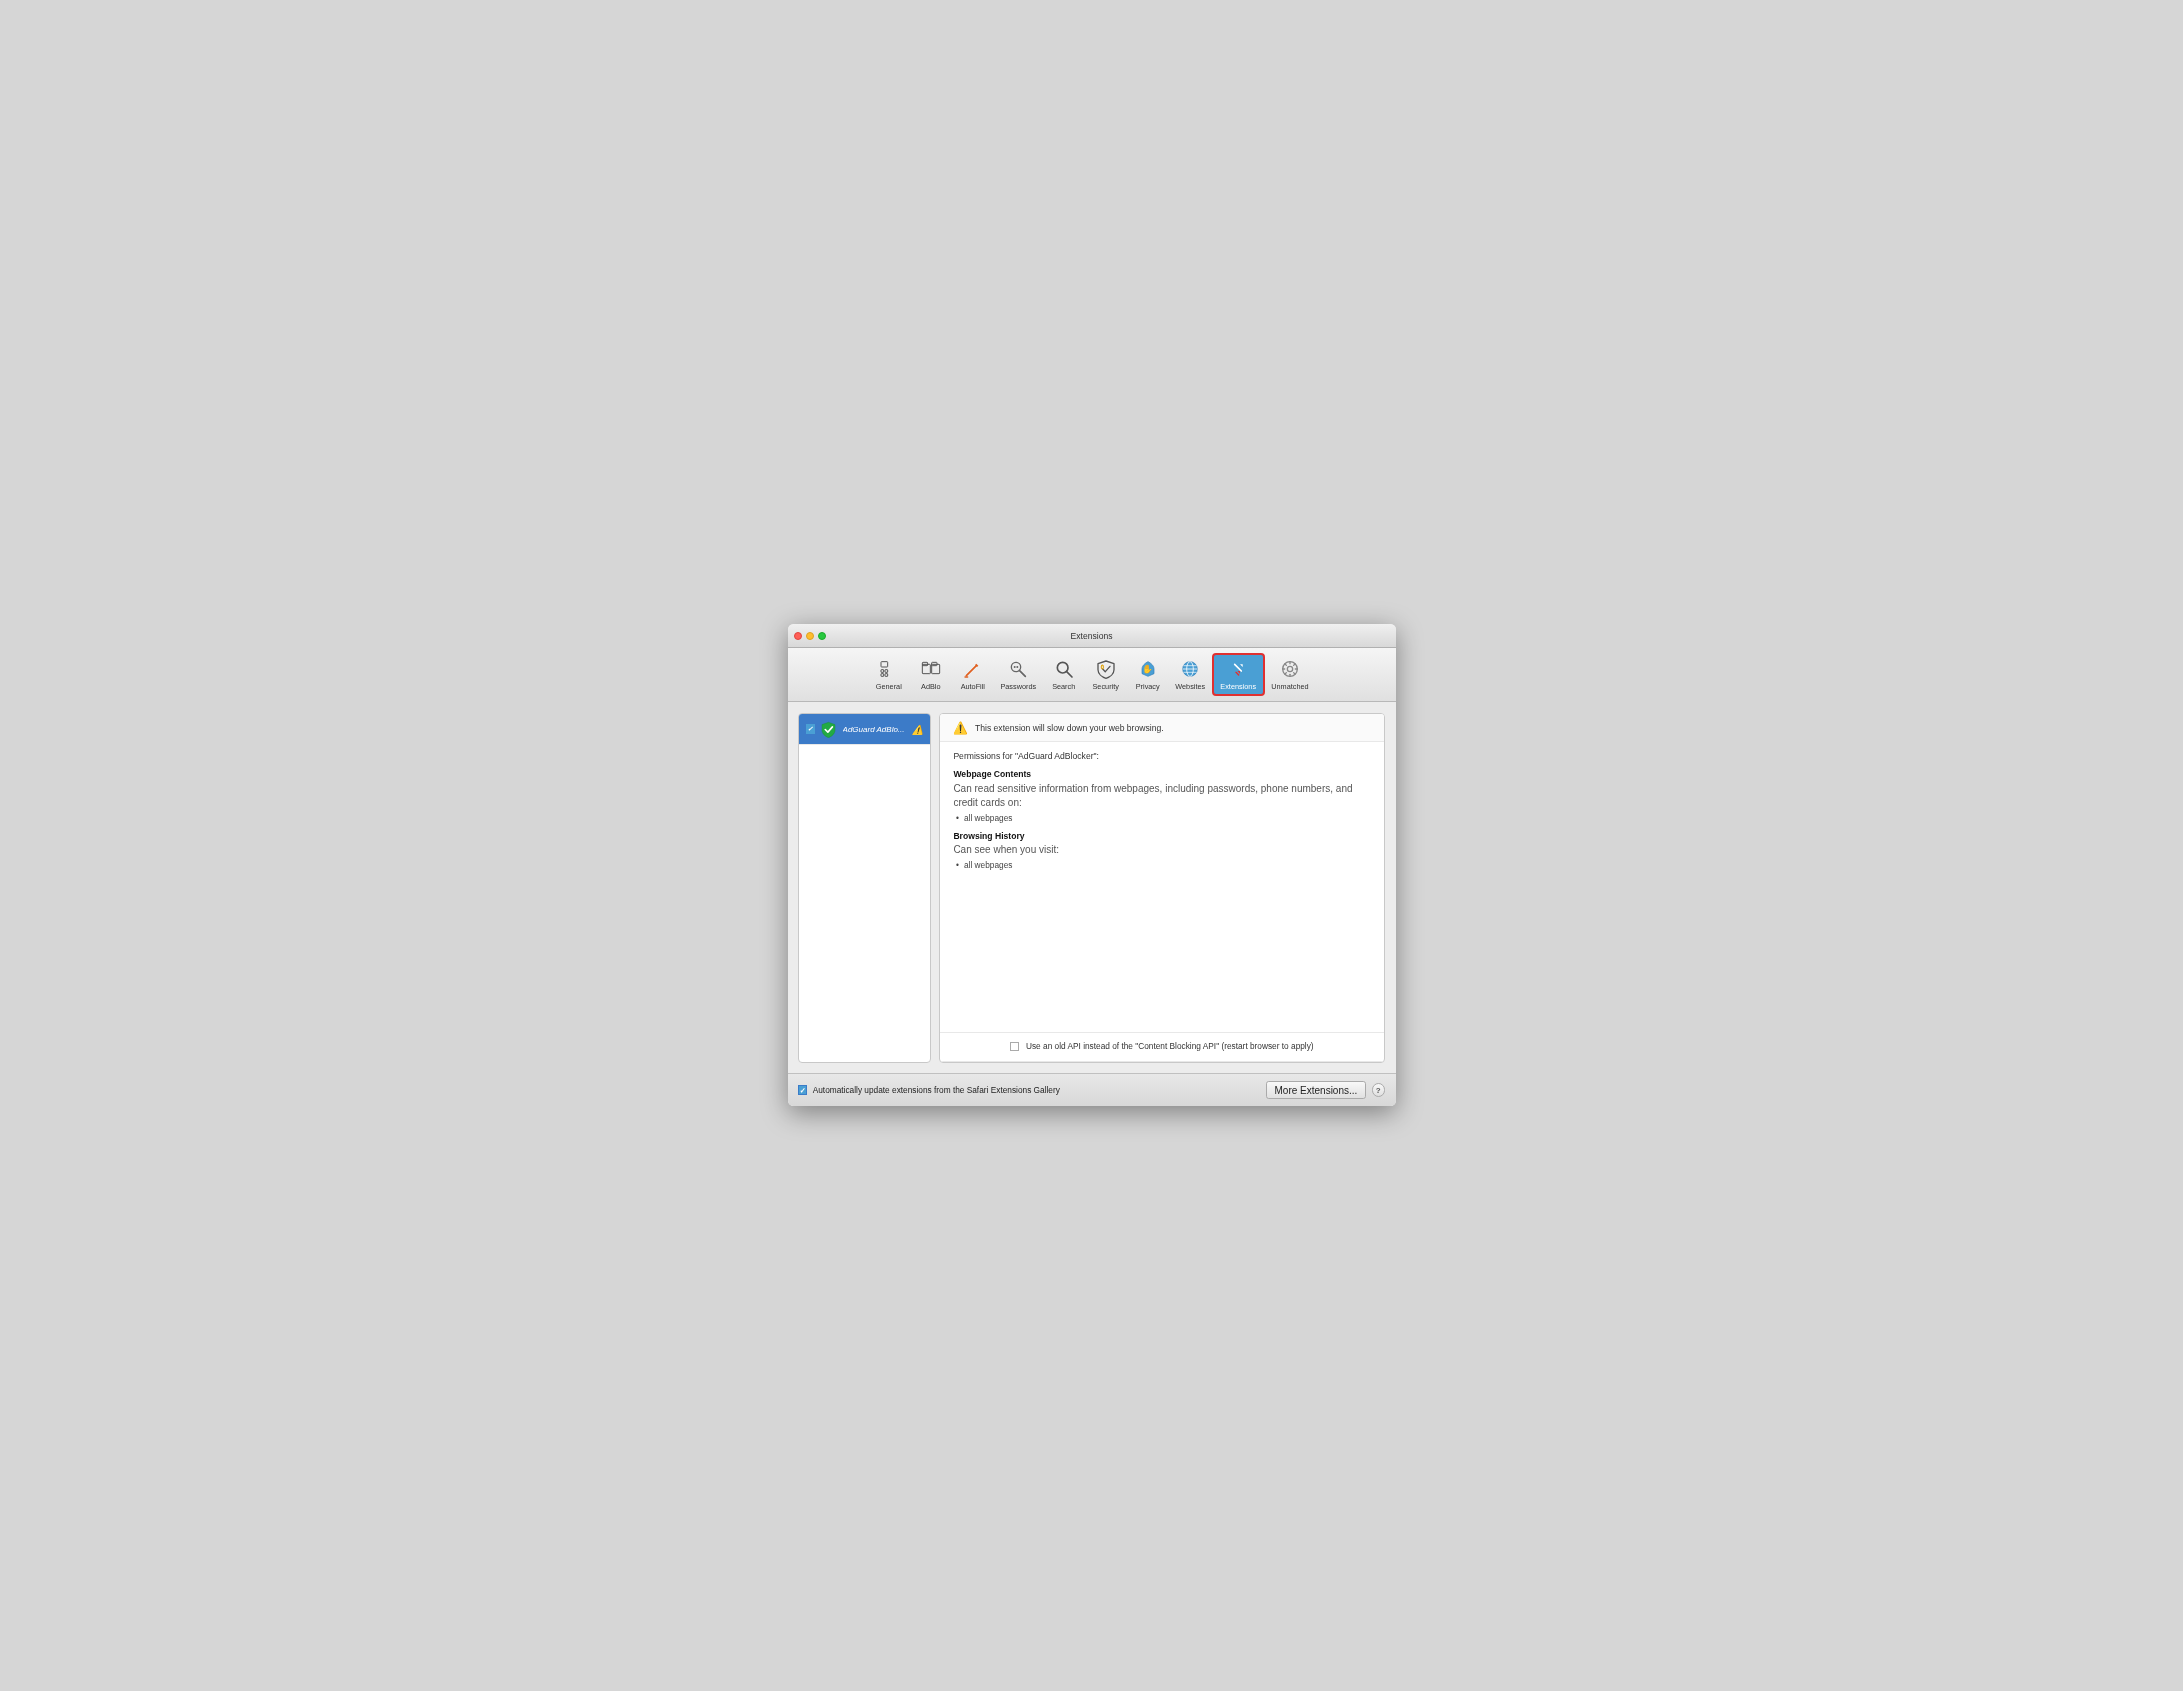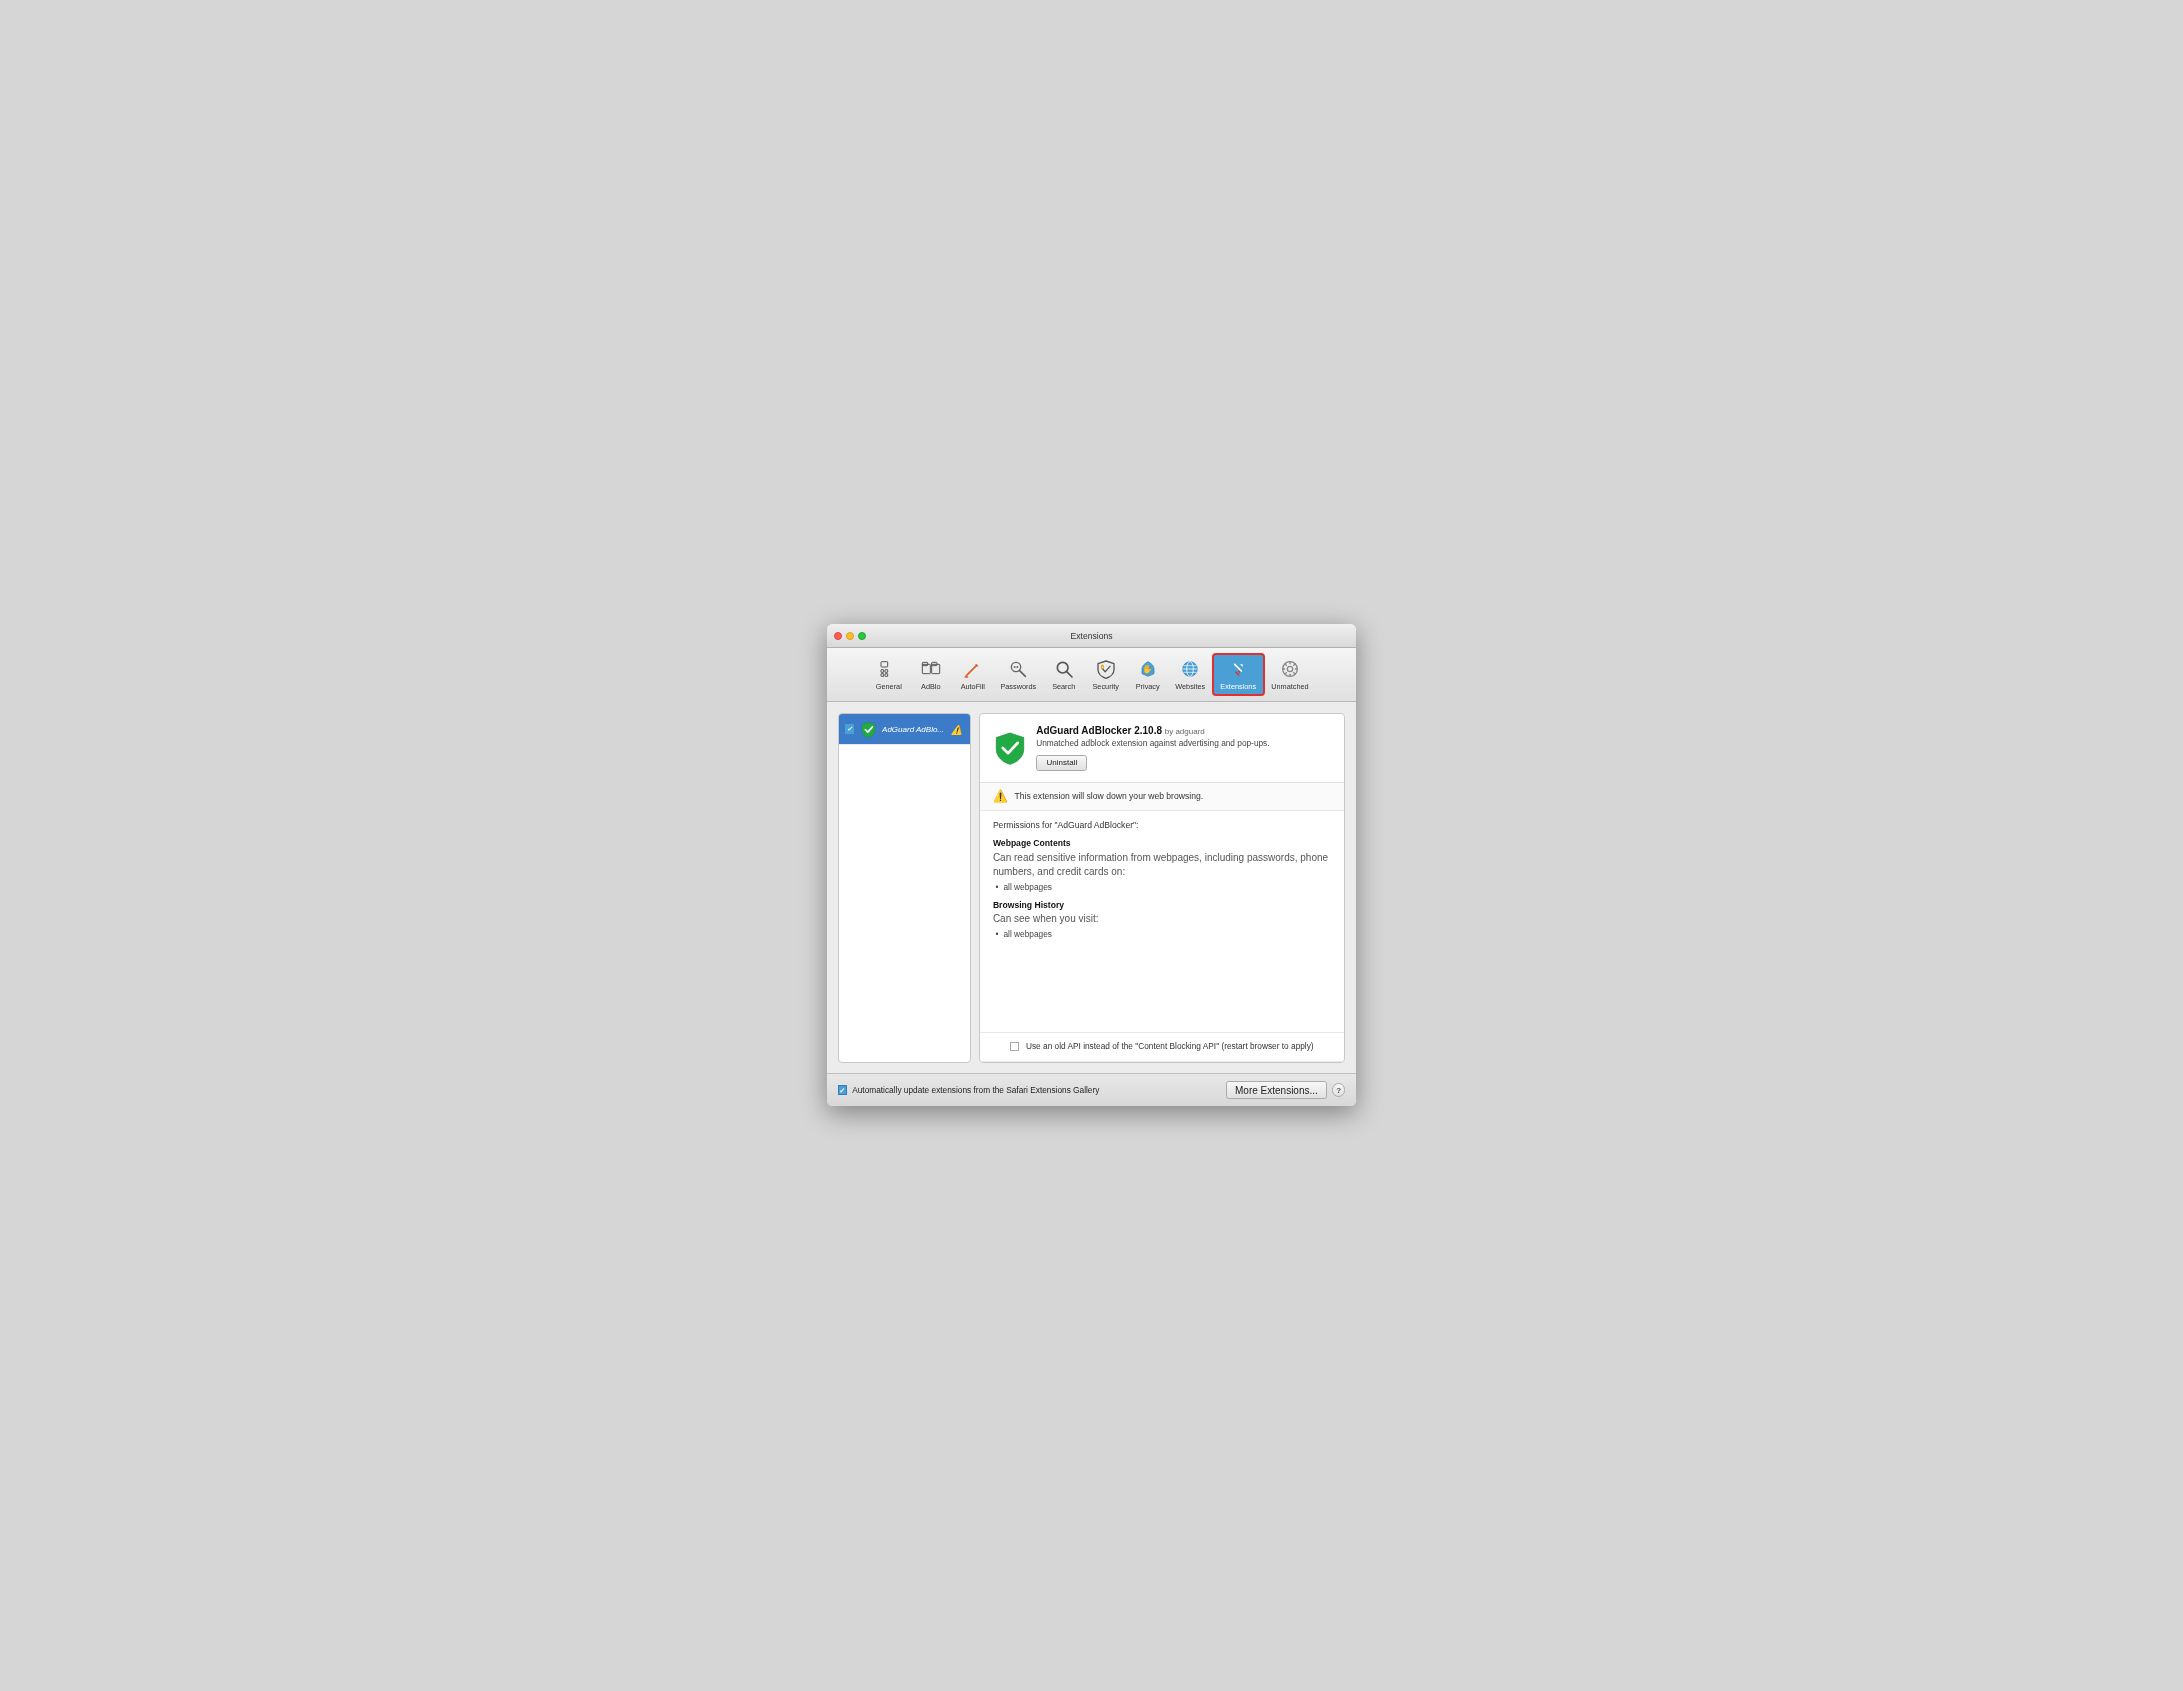--- a/index.html
+++ b/index.html
@@ -8,21 +8,21 @@
       font-family: -apple-system, BlinkMacSystemFont, "Helvetica Neue", Helvetica, Arial, sans-serif;
       background: #d6d6d6;
       display: flex;
       justify-content: center;
       align-items: center;
       min-height: 100vh;
       font-size: 8.6px;
     }
 
     .window {
-      width: 529px;
+      width: 608px;
       background: #ececec;
       border-radius: 5.3px;
       box-shadow: 0 6.6px 26.5px rgba(0,0,0,0.4);
       overflow: hidden;
       margin-top: 39px;
     }
 
     
     .titlebar {
       background: linear-gradient(to bottom, #f0f0f0, #d8d8d8);
@@ -551,35 +551,20 @@
             <path d="M8 13 L12 17 L19 9" stroke="white" stroke-width="2.5" fill="none" stroke-linecap="round" stroke-linejoin="round"></path>
           </svg>
         </div>
         <span class="sidebar-label">AdGuard AdBlo...</span>
         <span class="warning-icon-small">⚠️</span>
       </div>
     </div>
 
     <div class="detail-panel">
 
-      <div class="detail-header">
-        <div class="ext-icon-large">
-          <svg width="34" height="34" viewBox="0 0 52 52">
-            <path d="M26 3 L47 10 L47 28 C47 39 37.5 48 26 51 C14.5 48 5 39 5 28 L5 10 Z" fill="#22aa44" stroke="#1a8832" stroke-width="1"></path>
-            <path d="M15 26 L23 34 L38 18" stroke="white" stroke-width="4" fill="none" stroke-linecap="round" stroke-linejoin="round"></path>
-          </svg>
-        </div>
-        <div class="detail-title-area">
-          <div>
-            <span class="detail-name">AdGuard AdBlocker 2.10.8 </span><span class="detail-author">by adguard</span>
-          </div>
-          <div class="detail-description">Unmatched adblock extension against advertising and pop-ups.</div>
-          <button class="uninstall-btn">Uninstall</button>
-        </div>
-      </div>
 
       <div class="warning-bar">
         <span class="warning-triangle">⚠️</span>
         <span class="warning-text">This extension will slow down your web browsing.</span>
       </div>
 
       <div class="permissions-section">
         <div class="permissions-title">Permissions for "AdGuard AdBlocker":</div>
 
         <div class="permission-group">

